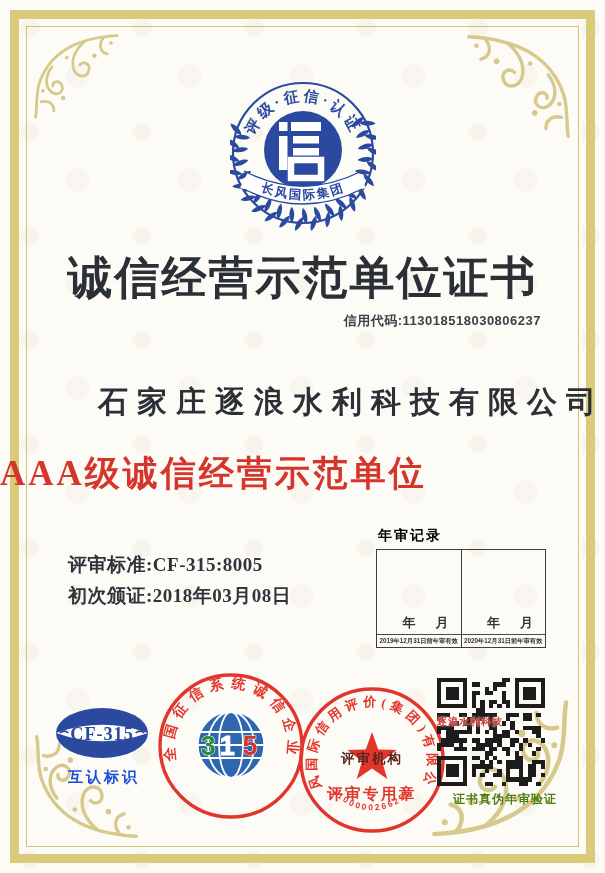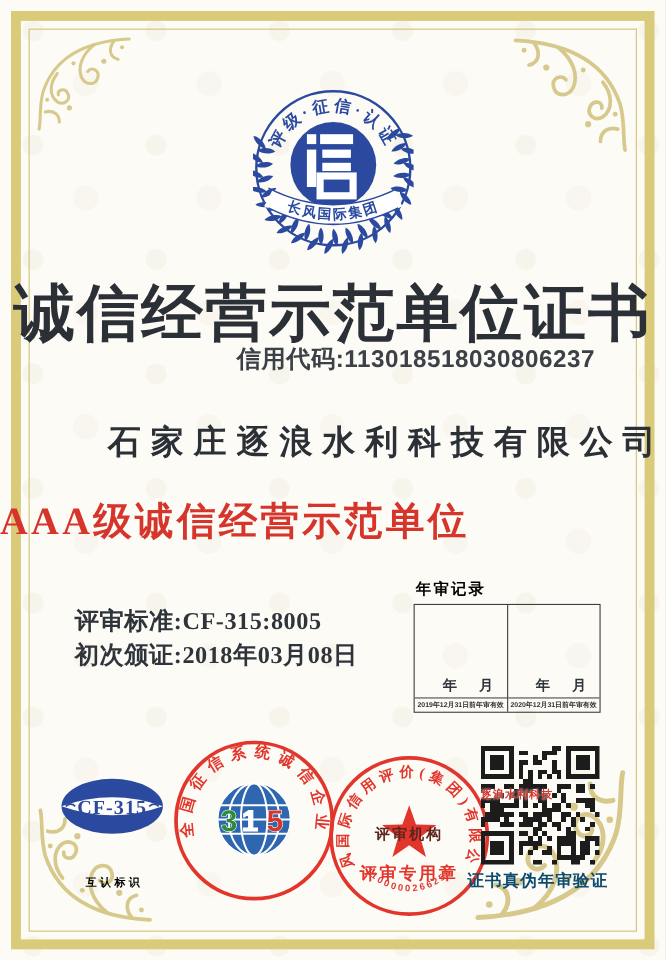--- a/index.html
+++ b/index.html
@@ -21,38 +21,38 @@
   .flourish{position:absolute;pointer-events:none;}
   .fl-tl{left:30px;top:30px;width:92px;height:92px;}
   .fl-tr{right:30px;top:30px;width:112px;height:112px;transform:scaleX(-1);}
   .fl-bl{left:30px;bottom:30px;width:112px;height:112px;transform:scaleY(-1);}
   .fl-br{right:30px;bottom:30px;width:148px;height:148px;transform:scale(-1,-1);}
 
   .emblem{position:absolute;left:calc(50% - 73px);top:80px;width:146px;height:152px;}
 
   .title{
     position:absolute;left:0;top:248px;width:100%;text-align:center;
-    font-size:56px;font-weight:900;letter-spacing:2px;color:#2b2f36;margin:0;
+    font-size:45px;font-weight:900;letter-spacing:2px;color:#2b2f36;margin:0;
   }
   .credit-code{
     position:absolute;right:64px;top:312px;
-    font-size:22px;font-weight:bold;color:#3c4148;letter-spacing:.5px;
+    font-size:13px;font-weight:bold;color:#3c4148;letter-spacing:.5px;
   }
   .company{
     position:absolute;left:0;top:382px;width:100%;text-align:right;
     font-size:30px;font-weight:900;letter-spacing:9px;color:#2b2f36;
   }
   .award{
     position:absolute;left:0;top:450px;width:100%;
     font-family:"Liberation Serif",serif;
     font-size:35px;font-weight:bold;letter-spacing:3px;color:#d6352b;
   }
   .details{
     position:absolute;left:68px;top:549px;
-    font-family:"Liberation Serif",serif;font-weight:bold;font-size:22px;
+    font-family:"Liberation Serif",serif;font-weight:bold;font-size:19px;
     color:#2f343b;line-height:31px;letter-spacing:.5px;
   }
   
   .annual-title{
     position:absolute;left:378px;top:527px;
     font-family:"Liberation Serif",serif;font-weight:bold;font-size:14px;color:#000000;letter-spacing:2px;
   }
   .annual-box{
     position:absolute;left:376px;top:549px;width:170px;height:99px;
     border:1.3px solid #3d3d3d;display:flex;box-sizing:border-box;
@@ -64,33 +64,33 @@
     font-family:"Liberation Serif",serif;font-weight:bold;font-size:13px;color:#2f343b;
   }
   .cell-note{
     border-top:1px solid #4a4a4a;text-align:center;
     font-size:6.3px;font-weight:bold;color:#333;padding:1.5px 0;white-space:nowrap;
   }
   
   .cf315-badge{position:absolute;left:54px;top:706px;width:96px;height:54px;}
   .cf315-caption{
     position:absolute;left:44px;top:768px;width:120px;text-align:center;
-    font-family:"Liberation Serif",serif;font-weight:bold;font-size:10px;color:#000000;letter-spacing:3px;margin-top:27px;
+    font-family:"Liberation Serif",serif;font-weight:bold;font-size:15px;color:#1d4ed8;letter-spacing:3px;
   }
   .globe-stamp{position:absolute;left:156px;top:671px;width:150px;height:150px;}
   .review-stamp{position:absolute;left:296px;top:684px;width:152px;height:152px;}
   .qr-wrap{position:absolute;left:437px;top:678px;width:108px;height:108px;}
   .qr-overlay{
     position:absolute;left:0;top:37px;width:108px;text-align:left;
     font-size:10px;font-weight:bold;color:#d6352b;letter-spacing:1px;
     text-shadow:0 0 2px #fff;
   }
   .qr-caption{
-    position:absolute;left:425px;top:791px;width:132px;text-align:left;
-    font-family:"Liberation Serif",serif;font-weight:bold;font-size:15px;color:#0c4a6e;letter-spacing:1px;
+    position:absolute;left:425px;top:791px;width:132px;text-align:right;
+    font-family:"Liberation Serif",serif;font-weight:bold;font-size:12px;color:#4d7c0f;letter-spacing:1px;
   }
 </style>
 </head>
 <body>
 
 <div class="page">
 
   <div class="frame-outer"></div>
   <div class="frame-inner"></div>
 

